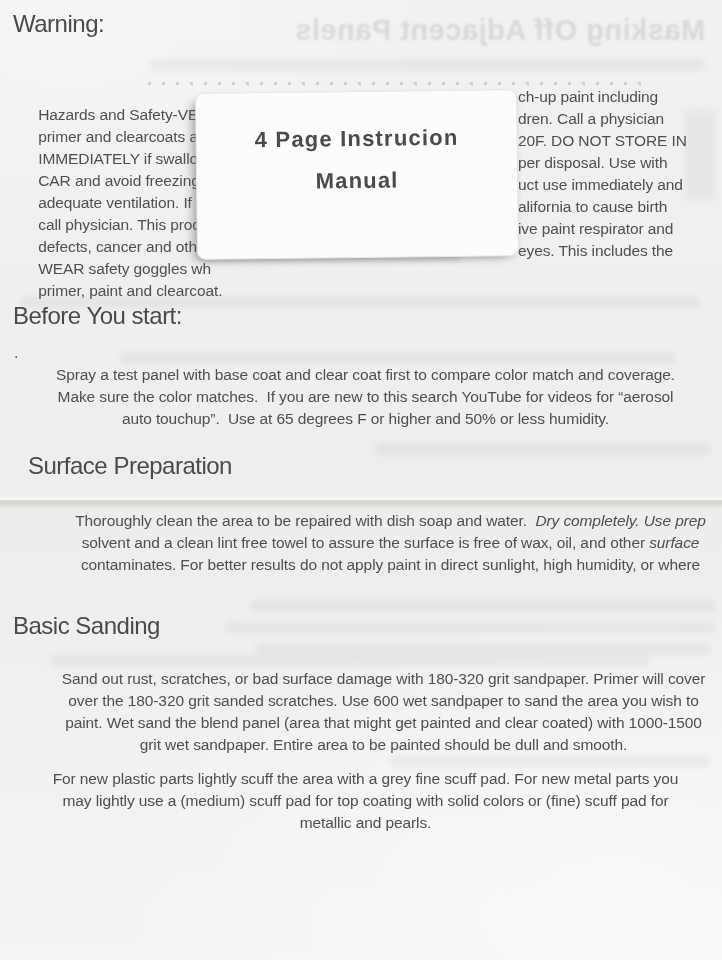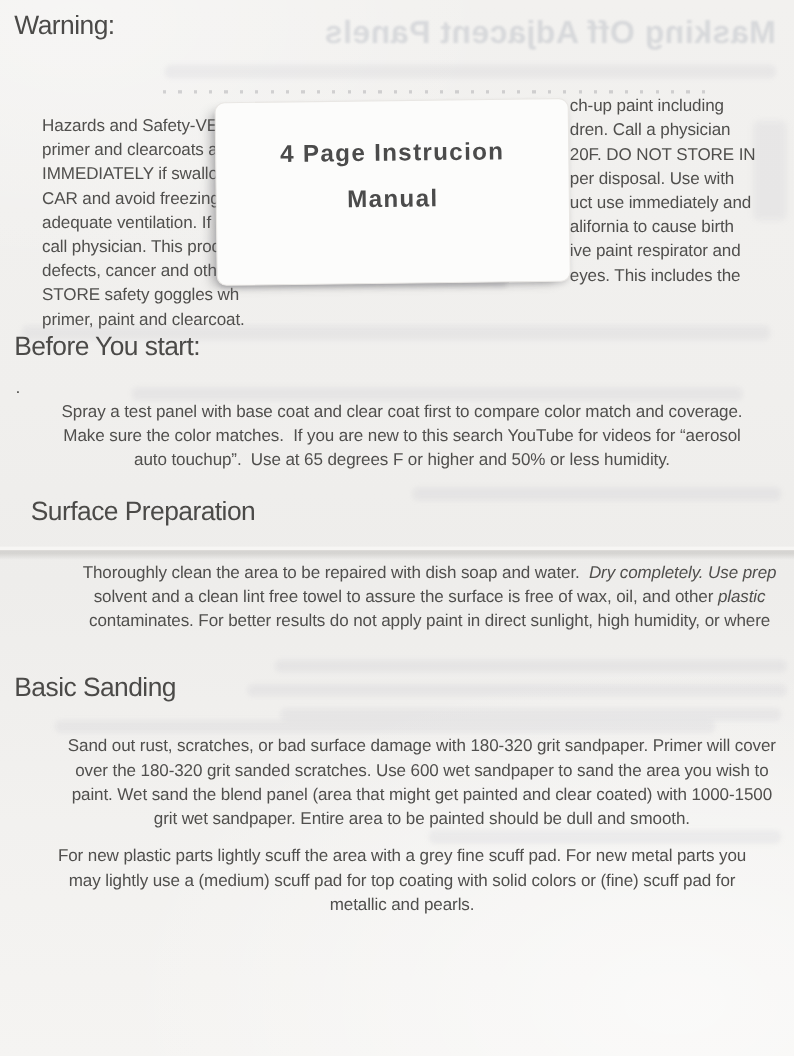--- a/index.html
+++ b/index.html
@@ -109,21 +109,21 @@
     </div>
     <div class="wrow">
       <span class="wl">call physician. This prod</span>
       <span class="wr">alifornia to cause birth</span>
     </div>
     <div class="wrow">
       <span class="wl">defects, cancer and othe</span>
       <span class="wr">ive paint respirator and</span>
     </div>
     <div class="wrow">
-      <span class="wl">STORE safety goggles wh</span>
+      <span class="wl">WEAR safety goggles wh</span>
       <span class="wr">eyes. This includes the</span>
     </div>
     <div class="wrow">
       <span class="wl">primer, paint and clearcoat.</span>
       <span class="wr"></span>
     </div>
   </div>
 
   <div class="gs dark" style="left:200px;top:256px;width:260px;height:5px;"></div>
   <div class="sticker">
@@ -136,21 +136,21 @@
   <div class="par before-par">
     <div class="pline">Spray a test panel with base coat and clear coat first to compare color match and coverage.</div>
     <div class="pline">Make sure the color matches.  If you are new to this search YouTube for videos for “aerosol</div>
     <div class="pline">auto touchup”.  Use at 65 degrees F or higher and 50% or less humidity.</div>
   </div>
 
   <h1 class="h surface-h">Surface Preparation</h1>
   <div class="seam"></div>
   <div class="par surface-par">
     <div class="pline"><span>Thoroughly clean the area to be repaired with dish soap and water.  </span><span class="it">Dry completely. Use prep</span></div>
-    <div class="pline"><span>solvent and a clean lint free towel to assure the surface is free of wax, oil, and other </span><span class="it">plastic</span></div>
+    <div class="pline"><span>solvent and a clean lint free towel to assure the surface is free of wax, oil, and other </span><span class="it">surface</span></div>
     <div class="pline">contaminates. For better results do not apply paint in direct sunlight, high humidity, or where</div>
   </div>
 
   <h1 class="h sanding-h">Basic Sanding</h1>
   <div class="par sanding-par">
     <div class="pline">Sand out rust, scratches, or bad surface damage with 180-320 grit sandpaper. Primer will cover</div>
     <div class="pline">over the 180-320 grit sanded scratches. Use 600 wet sandpaper to sand the area you wish to</div>
     <div class="pline">paint. Wet sand the blend panel (area that might get painted and clear coated) with 1000-1500</div>
     <div class="pline">grit wet sandpaper. Entire area to be painted should be dull and smooth.</div>
   </div>

